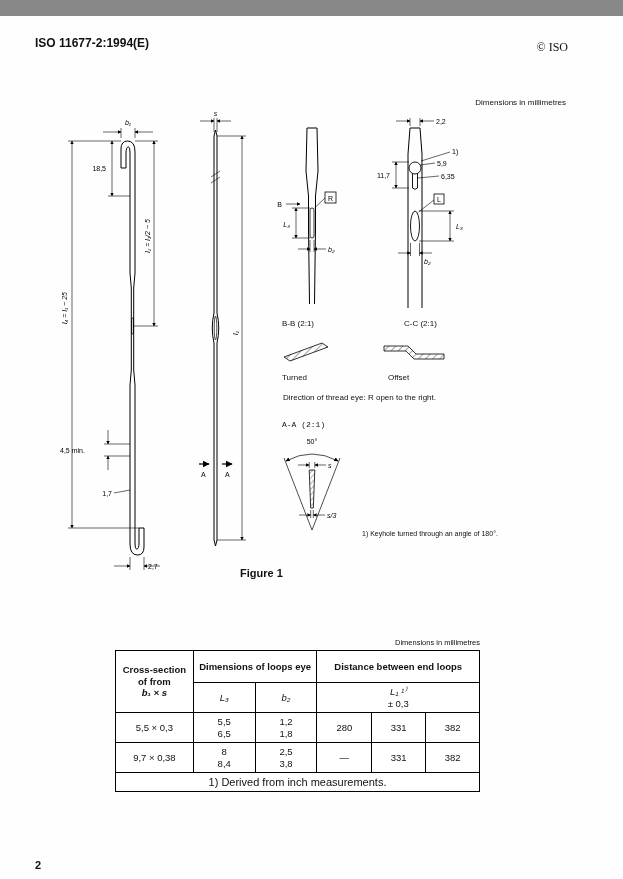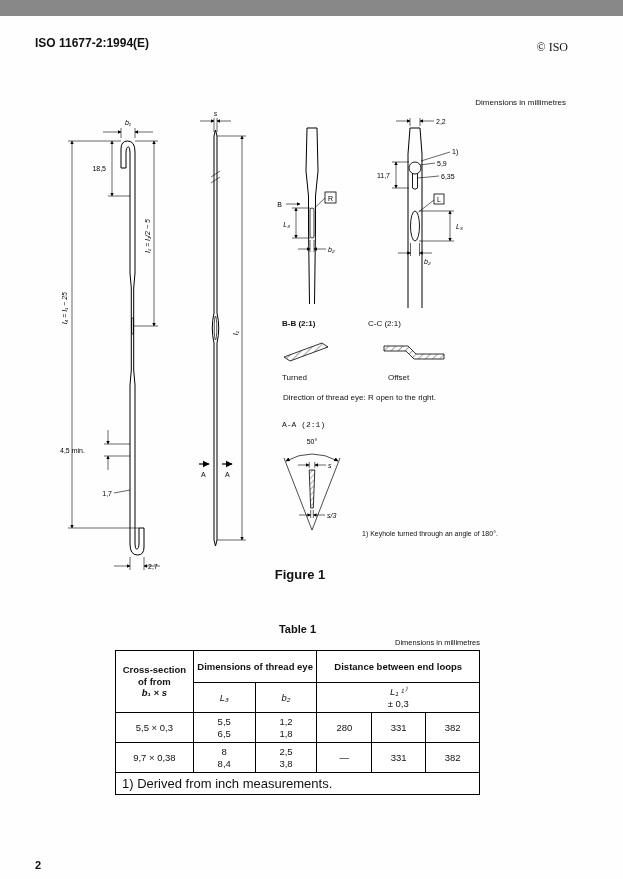--- a/index.html
+++ b/index.html
@@ -10,30 +10,30 @@
   }
   .abs{position:absolute;}
   .hdr-left{left:35px;top:20px;font-size:12px;font-weight:bold;}
   .hdr-right{right:55px;top:24px;font-size:12px;font-family:"Liberation Serif",serif;}
   .dims-note{right:57px;top:82px;font-size:8px;}
   .small-lbl{font-size:8px;}
   .tiny-lbl{font-size:7px;}
   svg{overflow:visible;display:block;}
   svg text{font-family:"Liberation Sans",sans-serif;font-size:7px;fill:#000;}
   svg text.sym{font-style:italic;}
-  .fig-caption{left:240px;top:551px;width:120px;text-align:center;font-size:13px;font-weight:bold;}
+  .fig-caption{left:240px;top:551px;width:120px;text-align:left;font-size:11px;font-weight:bold;}
   .tbl-caption{left:115px;top:607px;width:365px;text-align:center;font-size:11px;font-weight:bold;}
   .tbl-dims{left:115px;top:622px;width:365px;text-align:right;font-size:7.5px;}
   table.t1{border-collapse:collapse;border:1.5px solid #000;background:#fff;}
   table.t1 td,table.t1 th{border:1px solid #000;font-size:9.5px;text-align:center;
     vertical-align:middle;padding:2px 3px;font-weight:normal;}
   table.t1 th.main{font-weight:bold;font-size:9.5px;}
   table.t1 .sym{font-style:italic;}
   table.t1 .two-line div{line-height:1.25;}
-  table.t1 td.fnote{text-align:left;font-size:13px;padding:3px 6px;}
+  table.t1 td.fnote{text-align:center;font-size:11px;padding:3px 6px;}
   .page-num{left:35px;top:843px;font-size:11px;font-weight:bold;}
 </style>
 </head>
 <body>
 
 <div class="page">
 
   <div class="abs hdr-left">ISO 11677-2:1994(E)</div>
   <div class="abs hdr-right">© ISO</div>
   <div class="abs dims-note">Dimensions in millimetres</div>
@@ -145,21 +145,21 @@
         <line x1="52" y1="124" x2="52" y2="136"></line>
       <line x1="36" y1="133" x2="48" y2="133" marker-end="url(#arrC)"></line>
       <line x1="64" y1="133" x2="52" y2="133" marker-end="url(#arrC)"></line>
     </g>
     <text x="68.5" y="84.5" text-anchor="middle">R</text>
     <text x="20" y="91" text-anchor="end">B</text>
     <text class="sym" x="28" y="111" text-anchor="end">L₃</text>
     <text class="sym" x="66" y="136">b₂</text>
   </svg>
 
-  <div class="abs small-lbl" style="left:282px;top:303px;font-weight:bold;">B-B (2:1)</div>
+  <div class="abs small-lbl" style="left:282px;top:303px;">B-B (2:1)</div>
   <svg class="abs" style="left:278px;top:322px;" width="56" height="26" viewBox="0 0 56 26">
     <defs>
       <pattern id="hatchB" patternUnits="userSpaceOnUse" width="5" height="5" patternTransform="rotate(45)">
         <line x1="0" y1="0" x2="0" y2="5" stroke="#000" stroke-width="0.7"></line>
       </pattern>
     </defs>
     <path d="M6,19 L44,5 L50,9 L12,23 Z" fill="url(#hatchB)" stroke="#000" stroke-width="0.8"></path>
   </svg>
   <div class="abs small-lbl" style="left:282px;top:357px;">Turned</div>
 
@@ -201,21 +201,21 @@
     <text x="78" y="16">2,2</text>
     <text x="79" y="58">5,9</text>
     <text x="83" y="71">6,35</text>
     <text x="32" y="70" text-anchor="end">11,7</text>
     <text x="94" y="46">1)</text>
     <text x="81" y="94" text-anchor="middle">L</text>
     <text class="sym" x="98" y="121">L₃</text>
     <text class="sym" x="66" y="156">b₂</text>
   </svg>
 
-  <div class="abs small-lbl" style="left:368px;top:303px;">C-C (2:1)</div>
+  <div class="abs small-lbl" style="left:404px;top:303px;">C-C (2:1)</div>
   <svg class="abs" style="left:382px;top:322px;" width="64" height="26" viewBox="0 0 64 26">
     <defs>
       <pattern id="hatchC" patternUnits="userSpaceOnUse" width="5" height="5" patternTransform="rotate(45)">
         <line x1="0" y1="0" x2="0" y2="5" stroke="#000" stroke-width="0.7"></line>
       </pattern>
     </defs>
     <path d="M2,8 H26 L34,16 H62 V21 H32 L24,13 H2 Z" fill="url(#hatchC)" stroke="#000" stroke-width="0.8"></path>
   </svg>
   <div class="abs small-lbl" style="left:388px;top:357px;">Offset</div>
 
@@ -249,39 +249,38 @@
     </g>
     <text x="60" y="10" text-anchor="middle">50°</text>
     <text class="sym" x="76" y="34">s</text>
     <text class="sym" x="75" y="84">s/3</text>
   </svg>
 
   <div class="abs tiny-lbl" style="left:362px;top:514px;">1) Keyhole turned through an angle of 180°.</div>
 
   <div class="abs fig-caption">Figure 1</div>
 
-  <div class="abs tbl-caption">Table 1</div>
   <div class="abs tbl-dims">Dimensions in millimetres</div>
 
   <table class="t1 abs" style="left:115px;top:634px;width:365px;">
     <colgroup>
       <col style="width:78px">
         <col style="width:62px">
         <col style="width:62px">
       <col style="width:55px">
         <col style="width:54px">
         <col style="width:54px">
     </colgroup>
     <tbody>
         <tr style="height:32px">
       <th class="main two-line" rowspan="2">
         <div>Cross-section of from</div>
         <div class="sym">b₁ × s</div>
       </th>
-      <th class="main" colspan="2">Dimensions of thread eye</th>
+      <th class="main" colspan="2">Dimensions of loops eye</th>
       <th class="main" colspan="3">Distance between end loops</th>
     </tr>
     <tr style="height:30px">
       <th class="sym">L₃</th>
       <th class="sym">b₂</th>
       <th class="two-line" colspan="3">
         <div class="sym">L₁ ¹⁾</div>
         <div>± 0,3</div>
       </th>
     </tr>

